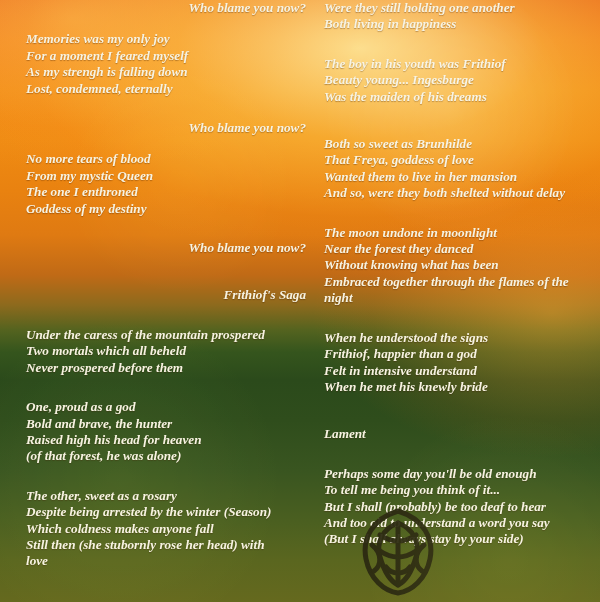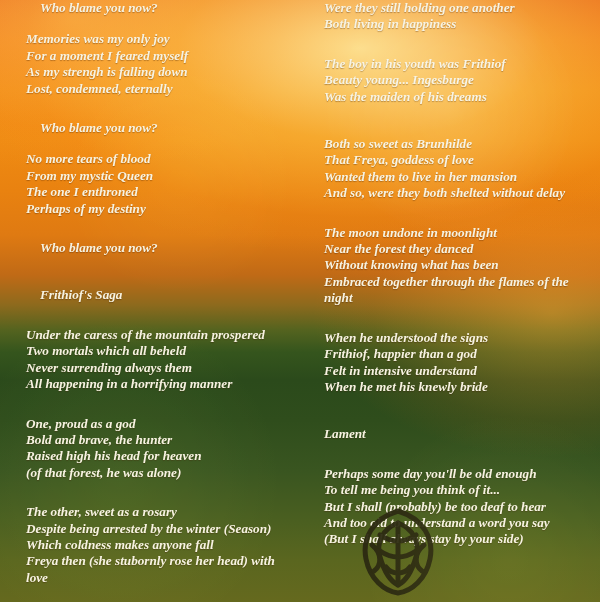--- a/index.html
+++ b/index.html
@@ -75,21 +75,21 @@
   .block {
     margin: 0 0 15px 0;
   }
   .block.tight { margin-bottom: 12px; font-style: italic; }
   .line { white-space: pre-wrap; }
   .spacer-sm { height: 8px; }
   .spacer-md { height: 16px; }
   .heading {
     margin: 0 0 15px 0;
   }
-  .heading .line { padding-left: 14px; }
+  .heading .line { padding-left: 14px; text-align: right; }
   #knot {
     position: absolute;
     left: 352px;
     top: 505px;
     width: 92px;
     height: 92px;
     opacity: 0.95;
   }
   #knot svg { display: block; }
 </style>
@@ -109,50 +109,49 @@
       <div class="line">Lost, condemned, eternally</div>
     </div>
     <div class="spacer-sm"></div>
     <div class="block heading">
       <div class="line">Who blame you now?</div>
     </div>
     <div class="block">
       <div class="line">No more tears of blood</div>
       <div class="line">From my mystic Queen</div>
       <div class="line">The one I enthroned</div>
-      <div class="line">Perhaps of my destiny</div>
+      <div class="line">Goddess of my destiny</div>
     </div>
     <div class="spacer-sm"></div>
     <div class="block heading">
       <div class="line">Who blame you now?</div>
     </div>
     <div class="spacer-md"></div>
     <div class="block heading">
       <div class="line">Frithiof's Saga</div>
     </div>
     <div class="spacer-sm"></div>
     <div class="block">
       <div class="line">Under the caress of the mountain prospered</div>
       <div class="line">Two mortals which all beheld</div>
-      <div class="line">Never surrending always them</div>
-      <div class="line">All happening in a horrifying manner</div>
+      <div class="line">Never prospered before them</div>
     </div>
     <div class="spacer-sm"></div>
     <div class="block">
       <div class="line">One, proud as a god</div>
       <div class="line">Bold and brave, the hunter</div>
       <div class="line">Raised high his head for heaven</div>
       <div class="line">(of that forest, he was alone)</div>
     </div>
     <div class="spacer-sm"></div>
     <div class="block">
       <div class="line">The other, sweet as a rosary</div>
       <div class="line">Despite being arrested by the winter (Season)</div>
       <div class="line">Which coldness makes anyone fall</div>
-      <div class="line">Freya then (she stubornly rose her head) with</div>
+      <div class="line">Still then (she stubornly rose her head) with</div>
       <div class="line">love</div>
     </div>
 
   </div>
 
   <div class="col" id="col-right">
     <div class="block">
       <div class="line">Were they still holding one another</div>
       <div class="line">Both living in happiness</div>
     </div>

